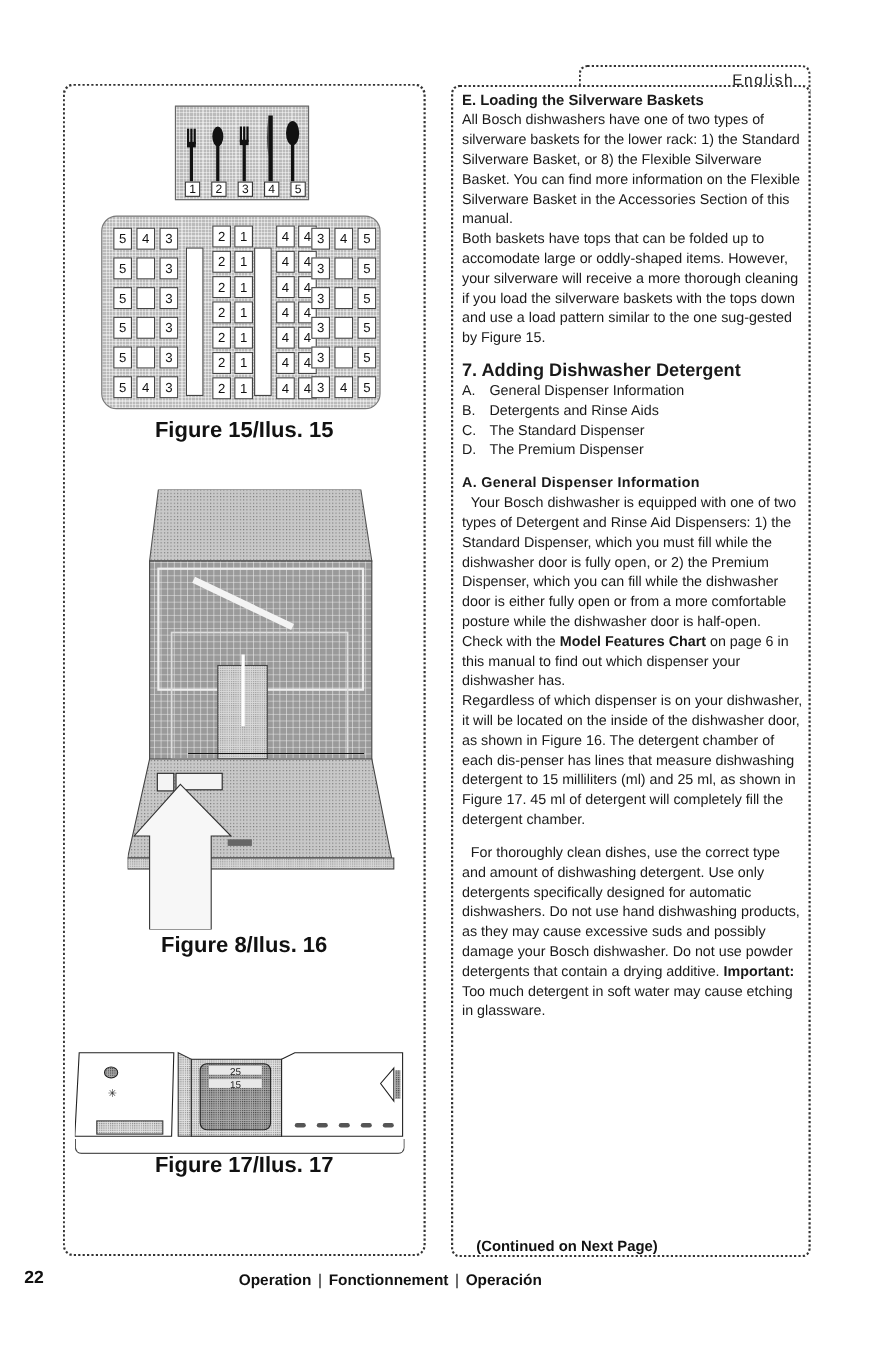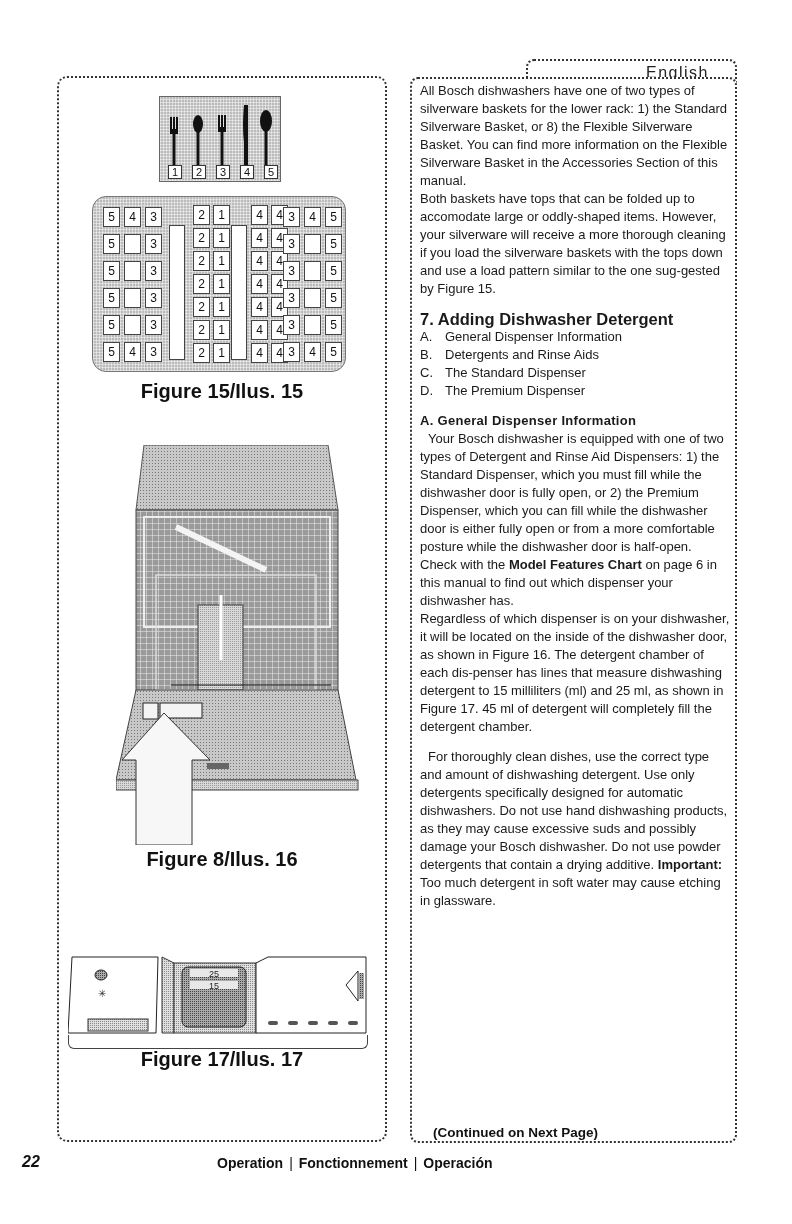--- a/index.html
+++ b/index.html
@@ -14,40 +14,40 @@
     position: absolute; left: 410px; top: 77px; width: 327px; height: 1066px;
     border: 2px dotted #333; border-radius: 8px;
     background: #fff;
   }
   .lang-tab {
     position: absolute; left: 526px; top: 59px; width: 211px; height: 30px;
     border: 2px dotted #333; border-radius: 8px 8px 0 0; border-bottom: none;
     background: #fff;
   }
   .lang-tab span {
-    position: absolute; right: 26px; top: 3px; font-size: 16px; letter-spacing: 1.5px; color: #222;
+    position: absolute; right: 13px; top: 3px; font-size: 14px; letter-spacing: 1.5px; color: #222;
   }
   .right-content {
     position: absolute; left: 420px; top: 82px; width: 312px;
     font-size: 13px; line-height: 18px; color: #1a1a1a;
   }
   .right-content h3 { font-size: 13.5px; font-weight: bold; line-height: 18px; }
   .right-content h2 { font-size: 16.5px; font-weight: bold; line-height: 18px; }
   .right-content h2 .indent { padding-left: 20px; display: block; }
   .right-content p { margin: 0; }
   .right-content .gap { height: 12px; }
   .right-content .list-row { display: flex; }
   .right-content .list-row .lk { width: 25px; }
   .right-content .subhead { font-size: 13px; font-weight: bold; letter-spacing: 0.3px; }
   .right-content .indent1 { text-indent: 8px; }
   .continued { position: absolute; left: 433px; top: 1125px; font-size: 13.5px; font-weight: bold; }
 
   .figure-caption { position: absolute; font-size: 20px; font-weight: bold; text-align: center; width: 330px; left: 57px; }
 
-  .footer-num { position: absolute; left: 22px; top: 1153px; font-size: 16px; font-weight: bold; font-style: italic; }
+  .footer-num { position: absolute; left: 22px; top: 1153px; font-size: 16px; font-weight: bold; }
   .footer-text { position: absolute; left: 217px; top: 1155px; font-size: 14px; font-weight: bold; }
   .footer-text .sep { font-weight: normal; padding: 0 6px; }
 
   .fig { position: absolute; }
   .dither { background-color: #bbb; background-image: repeating-linear-gradient(0deg, rgba(255,255,255,.45) 0 1px, transparent 1px 3px), repeating-linear-gradient(90deg, rgba(255,255,255,.45) 0 1px, transparent 1px 3px); }
 </style>
 </head>
 <body>
 
 <div class="left-box"></div>
@@ -247,20 +247,21 @@
 <div class="fig" style="left:68px; top:1035px; width:300px; height:14px; border:1px solid #444; border-top:none; border-radius:0 0 6px 6px;"></div>
 
 <div class="figure-caption" style="top:1048px;">Figure 17/Ilus. 17</div>
 
 <div class="lang-tab">
     <span>English</span>
   </div>
 <div class="right-box"></div>
 
 <div class="right-content">
+  <h3>E. Loading the Silverware Baskets</h3>
   <p>All Bosch dishwashers have one of two types of silverware baskets for the lower rack: 1) the Standard Silverware Basket, or 8) the Flexible Silverware Basket. You can find more information on the Flexible Silverware Basket in the Accessories Section of this manual.</p>
   <p>Both baskets have tops that can be folded up to accomodate large or oddly-shaped items. However, your silverware will receive a more thorough cleaning if you load the silverware baskets with the tops down and use a load pattern similar to the one sug-gested by Figure 15.</p>
   <div class="gap"></div>
   <h2>
     <span>7. Adding Dishwasher Detergent</span>
   </h2>
   <div>
     <div class="list-row">
         <span class="lk">A.</span>
         <span>General Dispenser Information</span>

